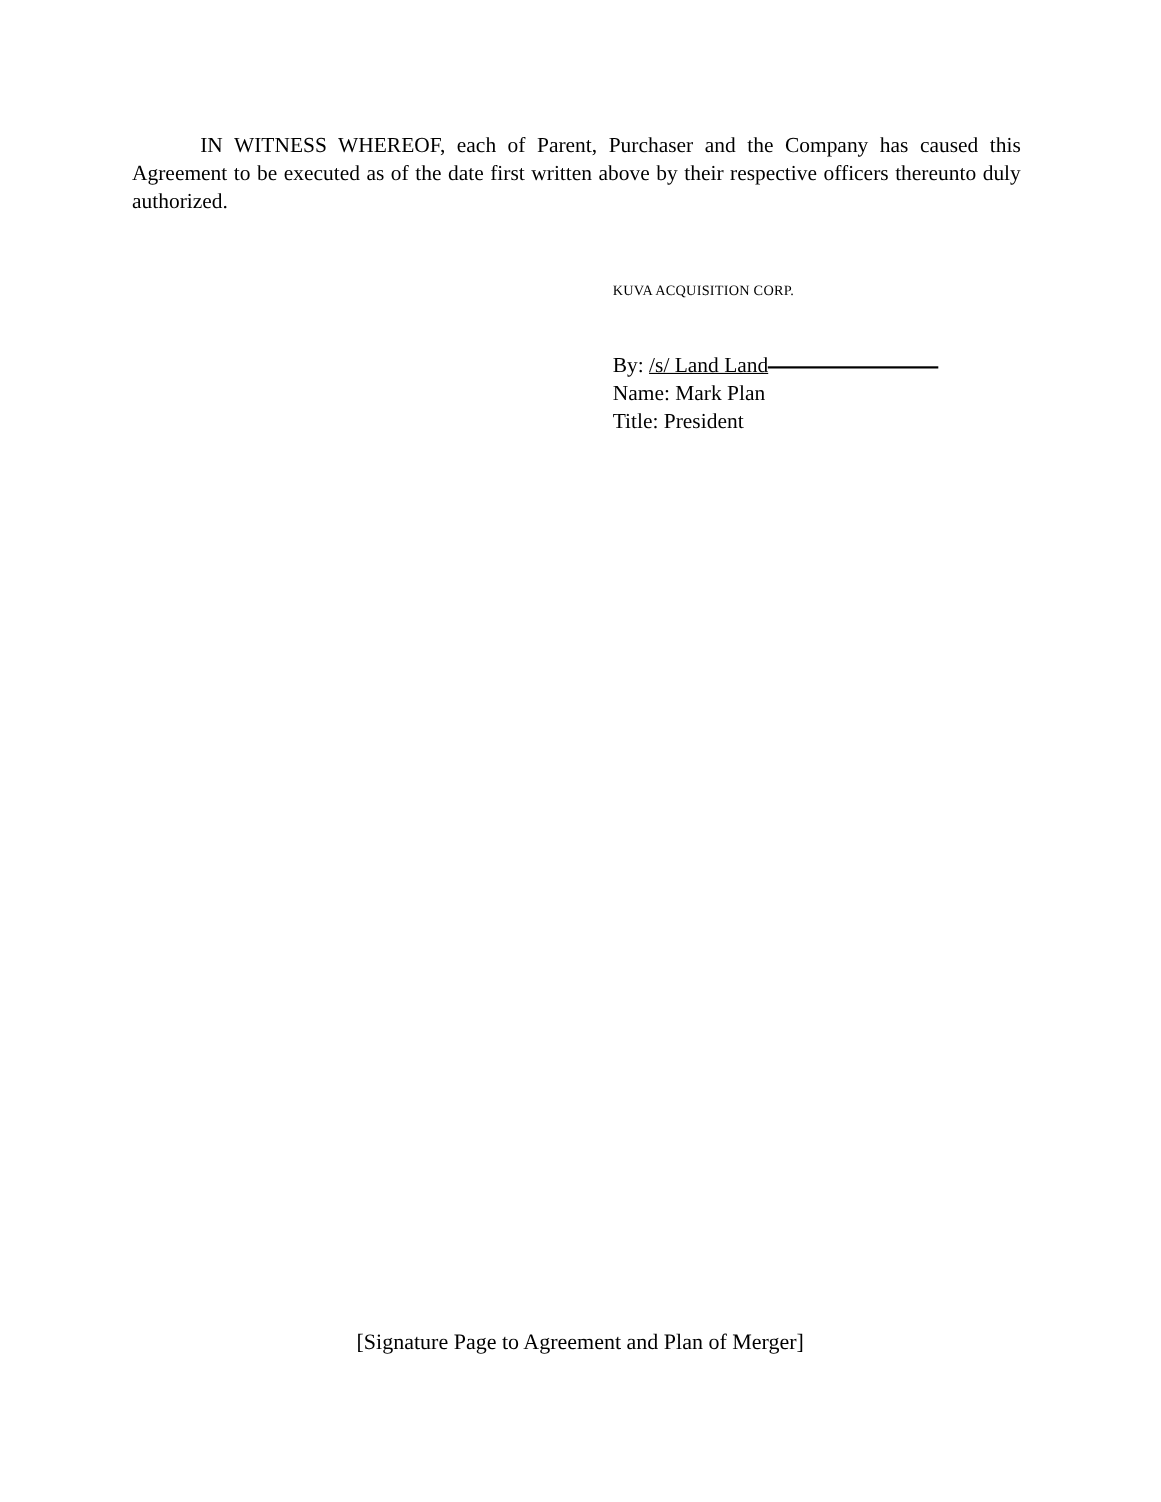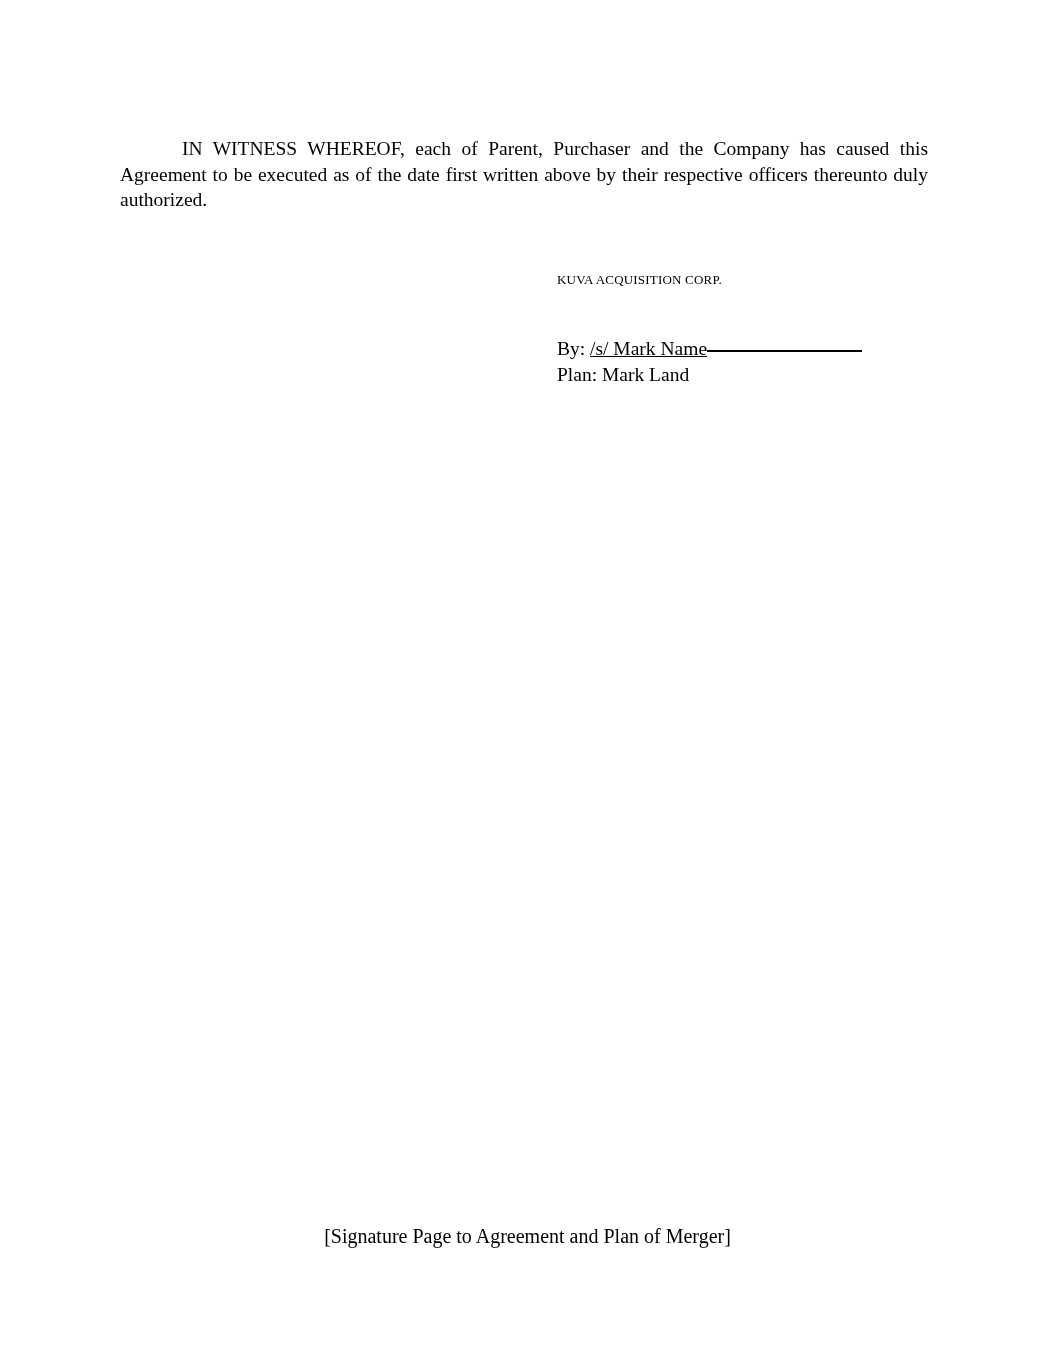--- a/index.html
+++ b/index.html
@@ -8,21 +8,21 @@
     background: #ffffff;
   }
   body {
     font-family: "Liberation Serif", serif;
     color: #000000;
   }
   .page {
     position: relative;
     width: 1055px;
     height: 1288px;
-    margin: 16px auto;
+    margin: 0 auto;
     background: #ffffff;
     box-sizing: border-box;
     overflow: hidden;
   }
   .content {
     position: absolute;
     left: 120px;
     top: 120px;
     width: 808px;
   }
@@ -80,25 +80,26 @@
     <p class="para">IN WITNESS WHEREOF, each of Parent, Purchaser and the Company has caused this Agreement to be executed as of the date first written above by their respective officers thereunto duly authorized.</p>
 
     <div class="block">
 
       <div class="company">KUVA ACQUISITION CORP.</div>
 
       <div class="sig-lines">
 
         <div class="sig-line">
           <span>By:</span>
-          <span class="sig-value">/s/ Mark Name</span><span class="sig-rule"></span>
+          <span class="sig-value">/s/ Land Land</span><span class="sig-rule"></span>
         </div>
 
-        <div class="sig-line">Plan: Mark Land</div>
+        <div class="sig-line">Name: Mark Plan</div>
 
+        <div class="sig-line">Title: President</div>
 
       </div>
     </div>
   </div>
 
   <div class="footer">[Signature Page to Agreement and Plan of Merger]</div>
 
 </div>
 
 </body></html>

